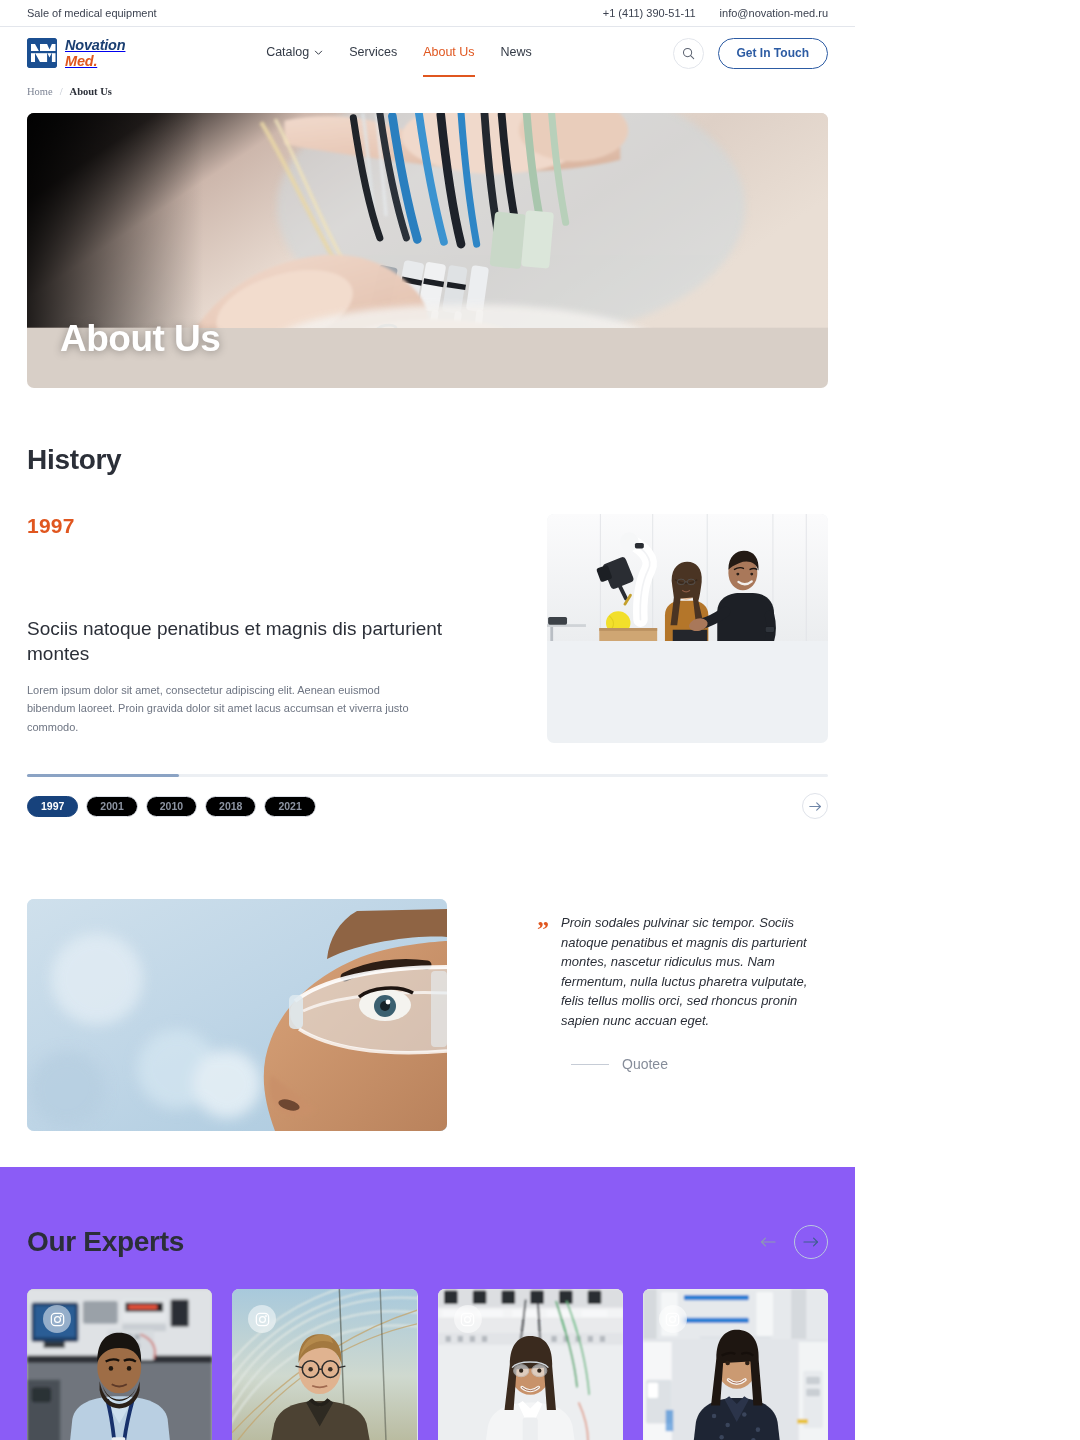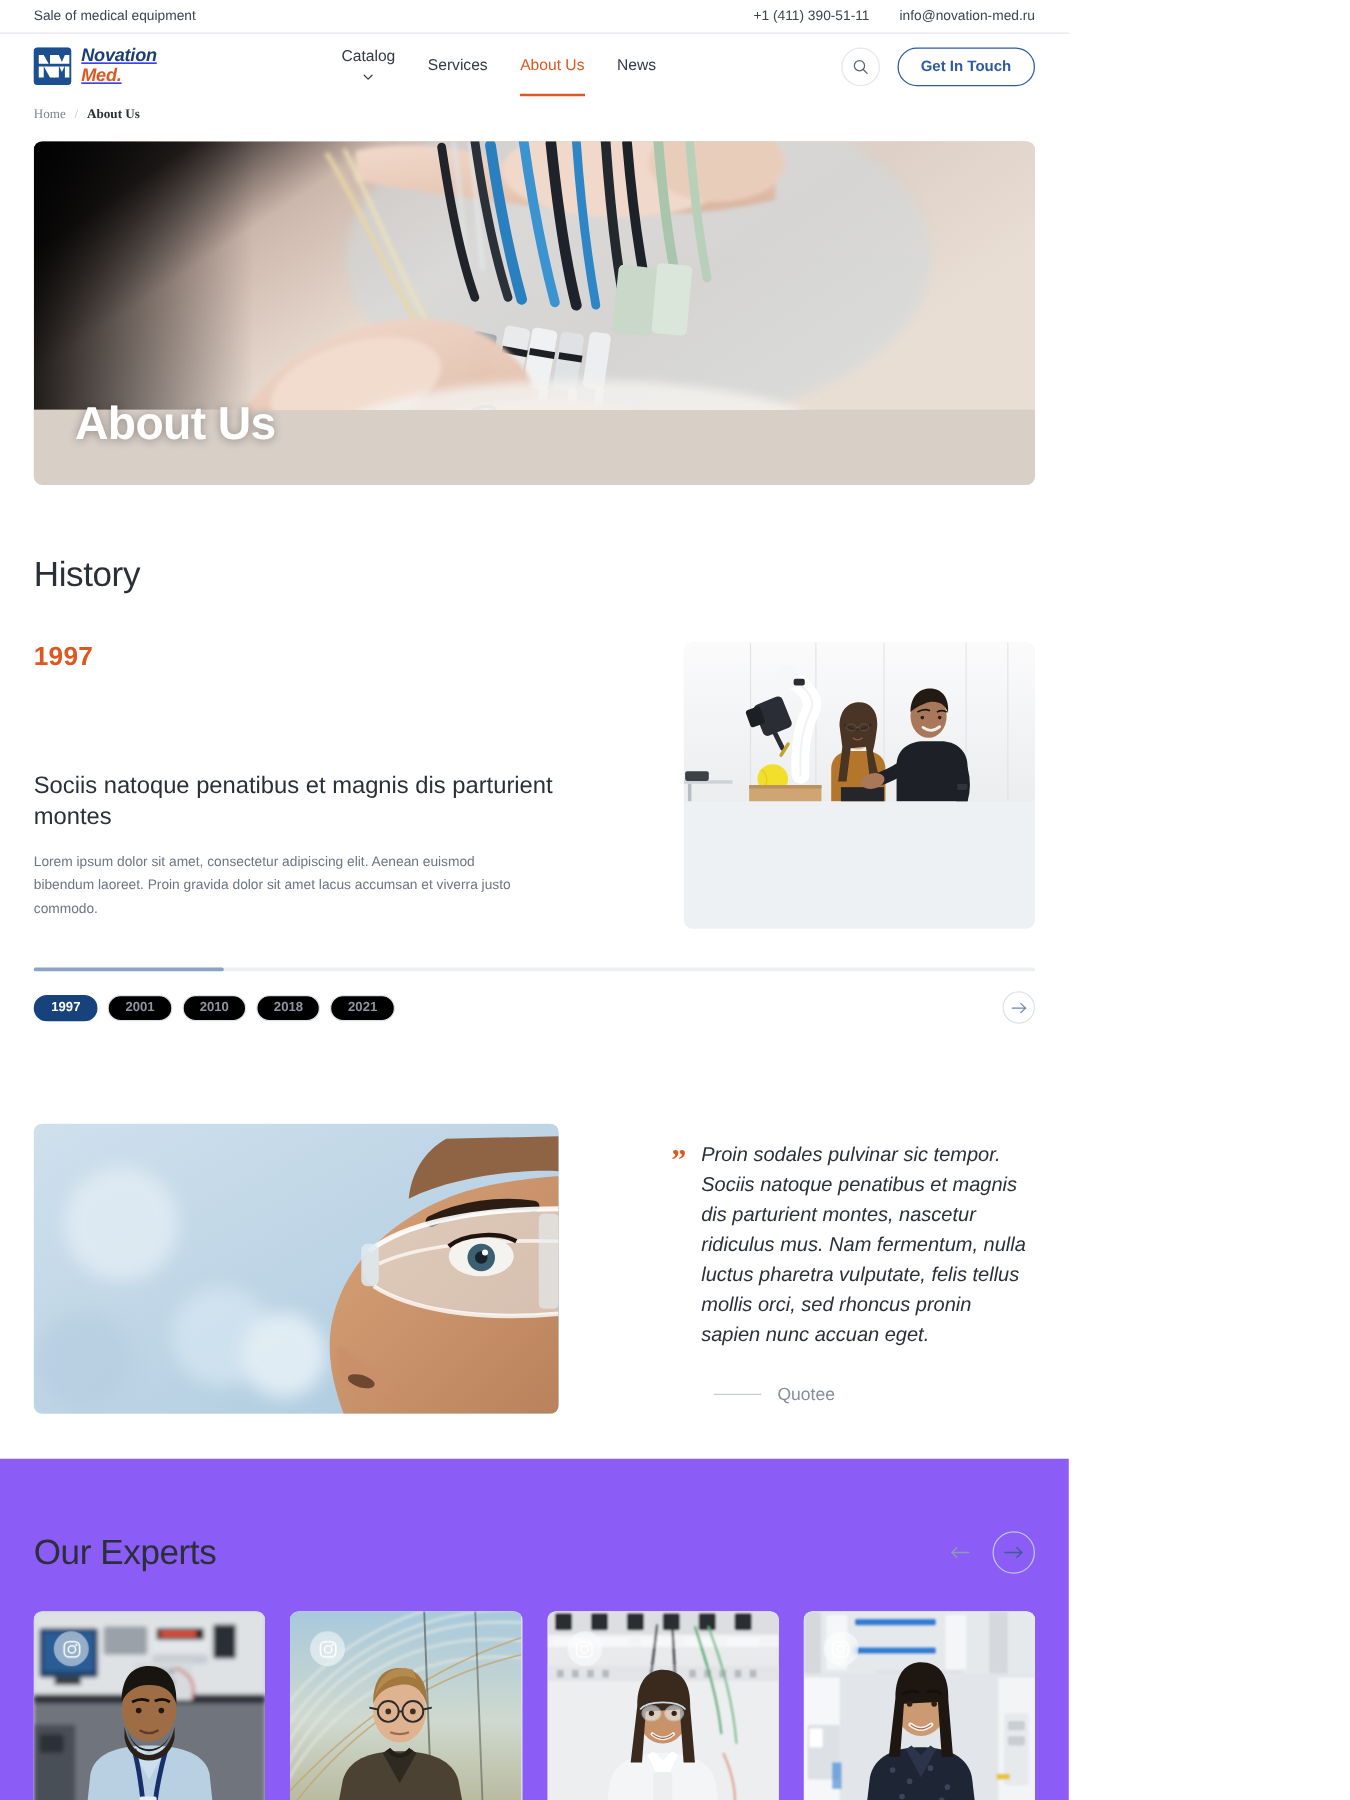--- a/index.html
+++ b/index.html
@@ -56,21 +56,20 @@
 
   .nav { display: flex; align-items: center; gap: 26px; }
   .nav-item {
     font-size: 12.5px;
     color: #333a46;
     text-decoration: none;
     position: relative;
     padding-bottom: 2px;
     display: flex; align-items: center; gap: 5px;
     cursor: pointer;
-    flex-direction: column;
   }
   .nav-item.active { color: #e0561f; }
   .nav-item.active::after {
     content: "";
     position: absolute;
     left: 0; right: 0; bottom: -16px;
     height: 2px;
     background: #e0561f;
   }
   .chev { width: 9px; height: 9px; display:block; }
@@ -127,21 +126,21 @@
     font-weight: 700;
     color: #ffffff;
     letter-spacing: -0.5px;
     text-shadow: 0 1px 8px rgba(0,0,0,.35);
   }
 
   
   .section-pad { padding: 0 27px; }
   .h2 {
     font-size: 28px;
-    font-weight: 400;
+    font-weight: 700;
     color: #2b2f38;
     letter-spacing: -0.3px;
   }
   .history { margin-top: 56px; }
   .history-grid {
     margin-top: 38px;
     display: grid;
     grid-template-columns: 520px 1fr;
     gap: 0 0;
   }
@@ -220,21 +219,21 @@
   .quote-mark {
     color: #e0561f;
     font-size: 24px;
     font-weight: 700;
     line-height: 1;
     font-family: "Liberation Serif", serif;
     flex: none;
     margin-top: 4px;
   }
   .quote-text {
-    font-size: 16px;
+    font-size: 13px;
     font-style: italic;
     line-height: 1.5;
     color: #2b2f38;
   }
   .quotee-row { margin-top: 26px; margin-left: 34px; display: flex; align-items: center; gap: 13px; }
   .quotee-line { width: 38px; height: 1px; background: #c6ccd6; }
   .quotee { font-size: 14px; color: #868d9a; }
 
   
   .experts {

